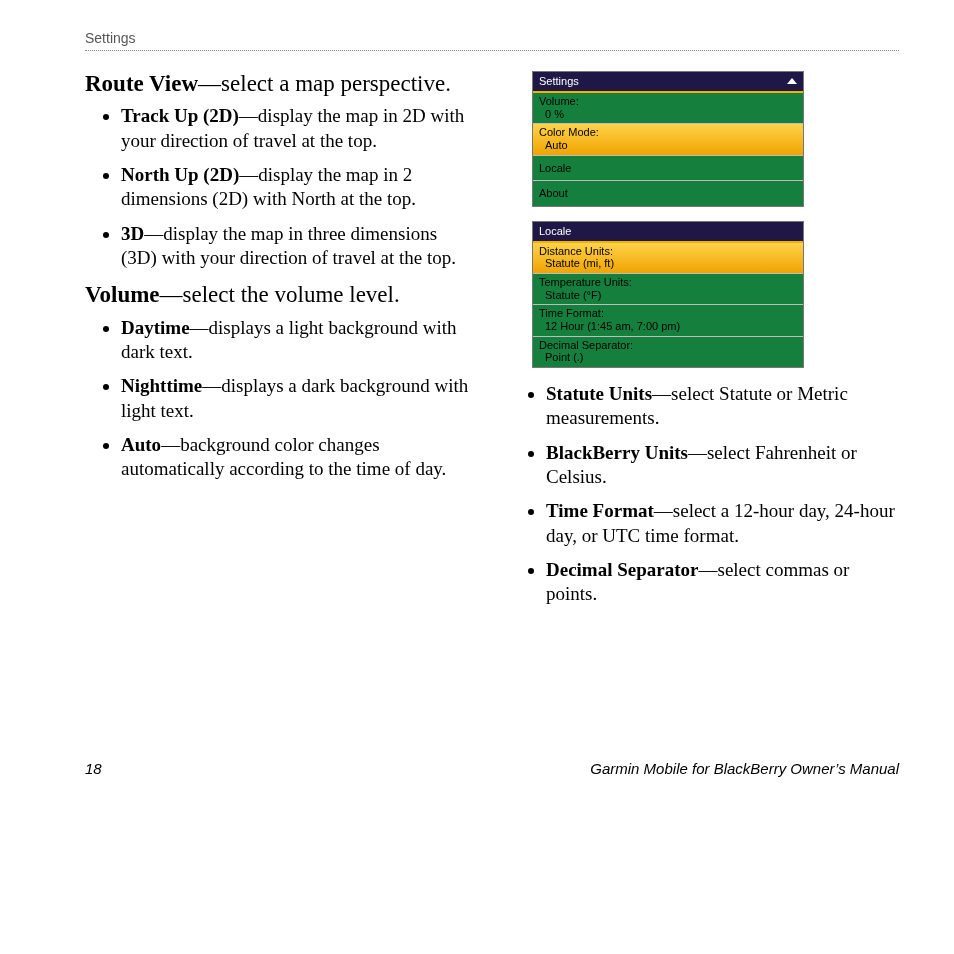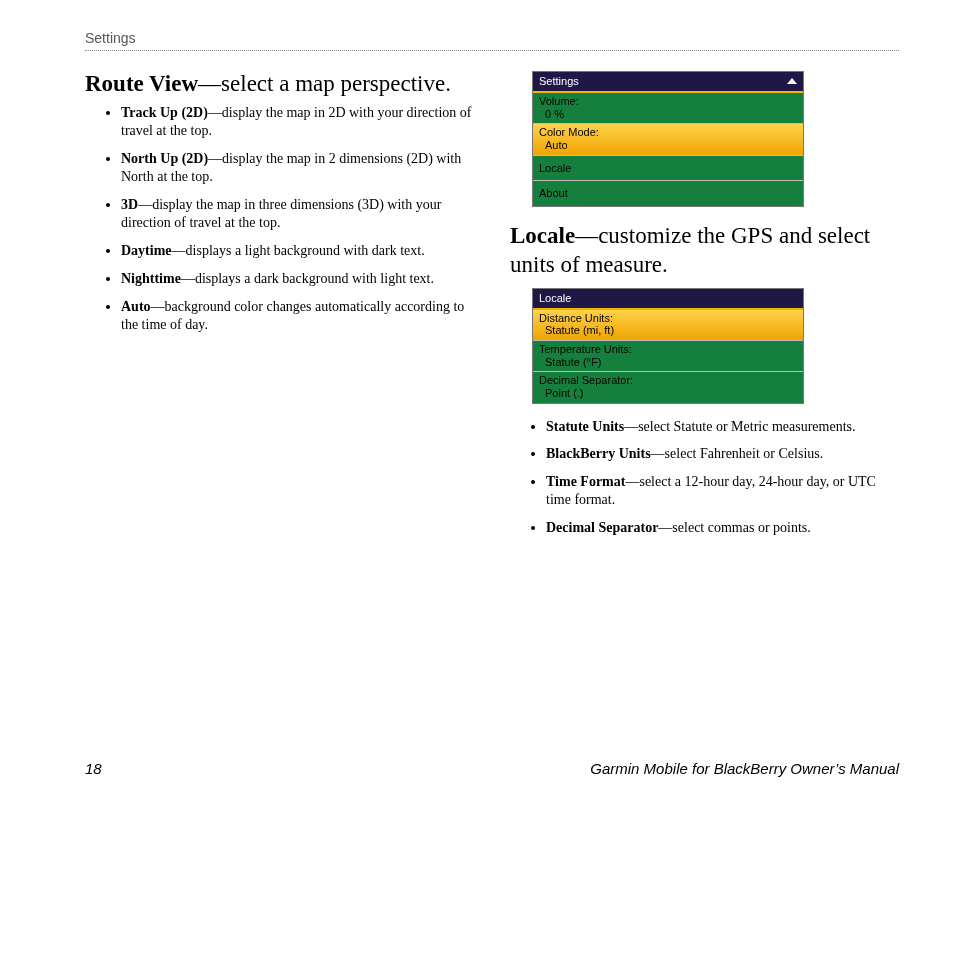--- a/index.html
+++ b/index.html
@@ -27,21 +27,21 @@
   }
   .cols {
     flex: 1;
     display: flex;
     gap: 36px;
   }
   .col { flex: 1; }
   .body-text { font-size: 23px; line-height: 1.28; margin: 6px 0; }
   .body-text .b { font-weight: bold; }
   ul.body-list { margin: 4px 0 8px 0; padding-left: 36px; }
-  ul.body-list li { font-size: 14px; line-height: 1.28; margin: 4px 0 10px 0; }
+  ul.body-list li { font-size: 19px; line-height: 1.28; margin: 4px 0 10px 0; }
   ul.body-list li .b { font-weight: bold; }
   .bullet { list-style-type: disc; }
 
   
   .devshot {
     width: 272px;
     margin: 8px 0 14px 22px;
     border: 1px solid #777;
     font-family: Verdana, Geneva, sans-serif;
     font-size: 11px;
@@ -98,20 +98,23 @@
       <p class="body-text">
         <span class="b">Route View</span><span>—select a map perspective.</span>
       </p>
 
       <ul class="body-list bullet">
         <li><span class="b">Track Up (2D)</span><span>—display the map in 2D with your direction of travel at the top.</span></li>
         <li><span class="b">North Up (2D)</span><span>—display the map in 2 dimensions (2D) with North at the top.</span></li>
         <li><span class="b">3D</span><span>—display the map in three dimensions (3D) with your direction of travel at the top.</span></li>
       </ul>
 
+      <p class="body-text">
+        <span class="b">Volume</span><span>—select the volume level.</span>
+      </p>
 
 
       <ul class="body-list bullet">
         <li><span class="b">Daytime</span><span>—displays a light background with dark text.</span></li>
         <li><span class="b">Nighttime</span><span>—displays a dark background with light text.</span></li>
         <li><span class="b">Auto</span><span>—background color changes automatically according to the time of day.</span></li>
       </ul>
 
     </div>
 
@@ -132,36 +135,37 @@
           <span class="val">Auto</span>
         </div>
         <div class="row simple">
           <span class="lbl">Locale</span>
         </div>
         <div class="row simple" style="border-bottom:none">
           <span class="lbl">About</span>
         </div>
       </div>
 
-      <p class="body-text">
-        <span class="b">Locale</span><span>—customize the GPS and select units of measure.</span>
-      </p>
 
       <div class="devshot">
         <div class="titlebar">
           <span>Locale</span>
         </div>
         <div class="toprule"></div>
         <div class="row sel">
           <span class="lbl">Distance Units:</span>
           <span class="val">Statute (mi, ft)</span>
         </div>
         <div class="row">
           <span class="lbl">Temperature Units:</span>
           <span class="val">Statute (°F)</span>
+        </div>
+        <div class="row">
+          <span class="lbl">Time Format:</span>
+          <span class="val">12 Hour (1:45 am, 7:00 pm)</span>
         </div>
         <div class="row" style="border-bottom:none">
           <span class="lbl">Decimal Separator:</span>
           <span class="val">Point (.)</span>
         </div>
       </div>
 
       <ul class="body-list bullet">
         <li><span class="b">Statute Units</span><span>—select Statute or Metric measurements.</span></li>
         <li><span class="b">BlackBerry Units</span><span>—select Fahrenheit or Celsius.</span></li>

